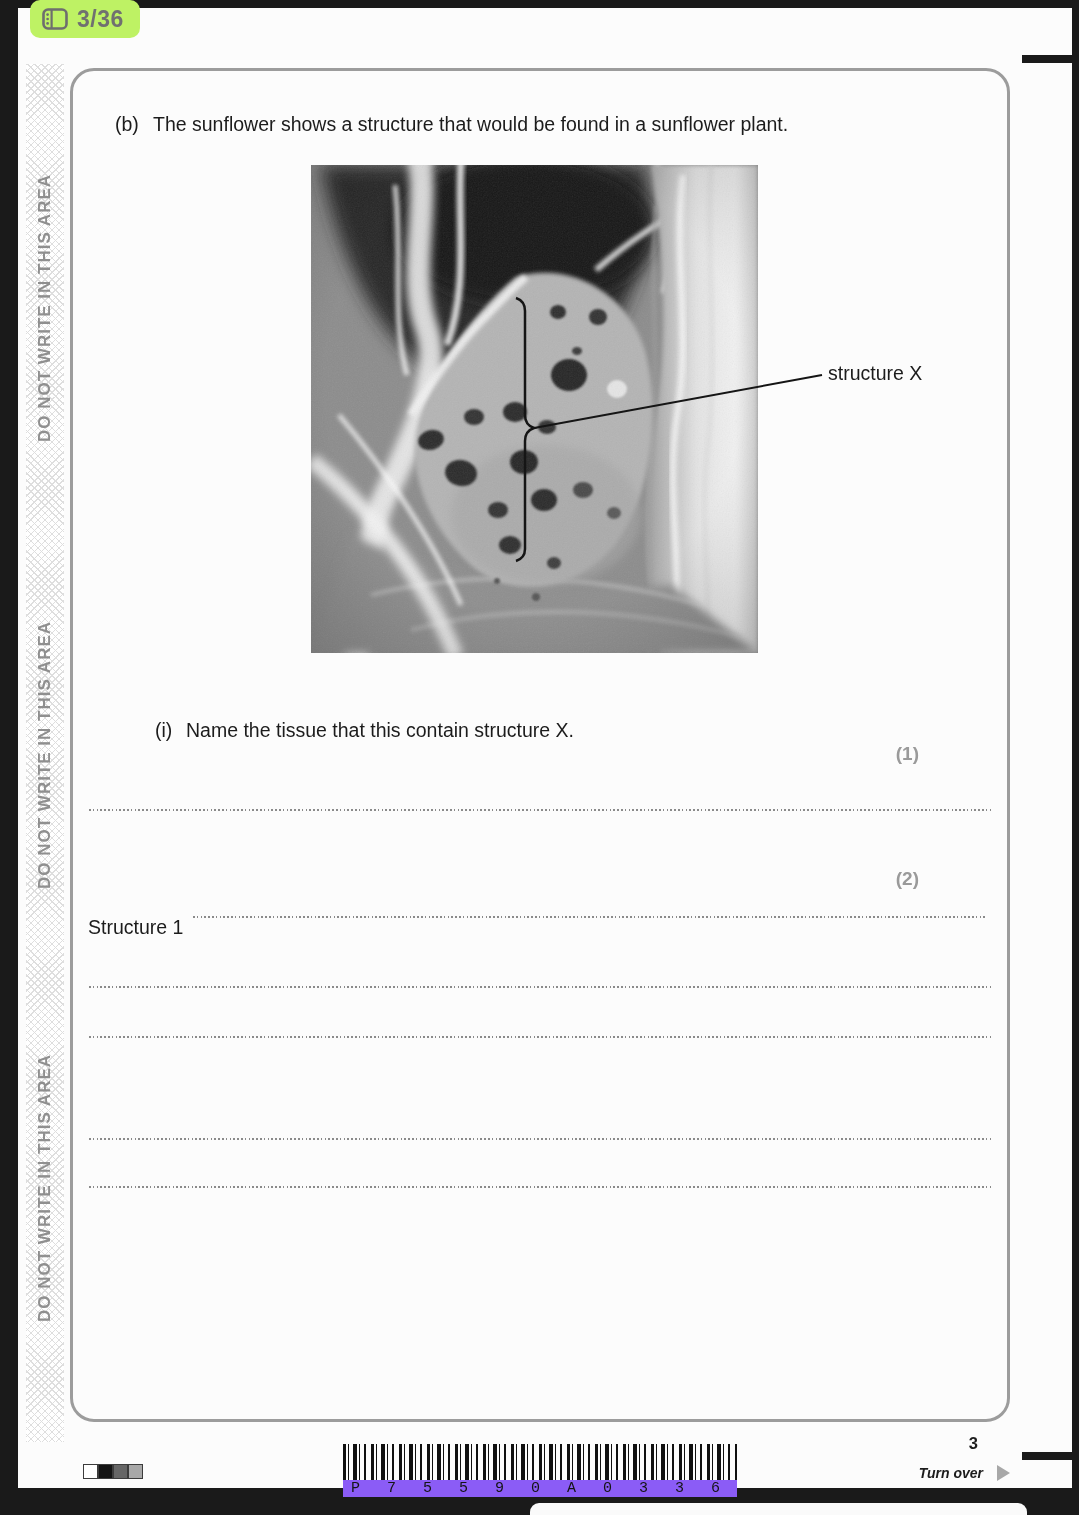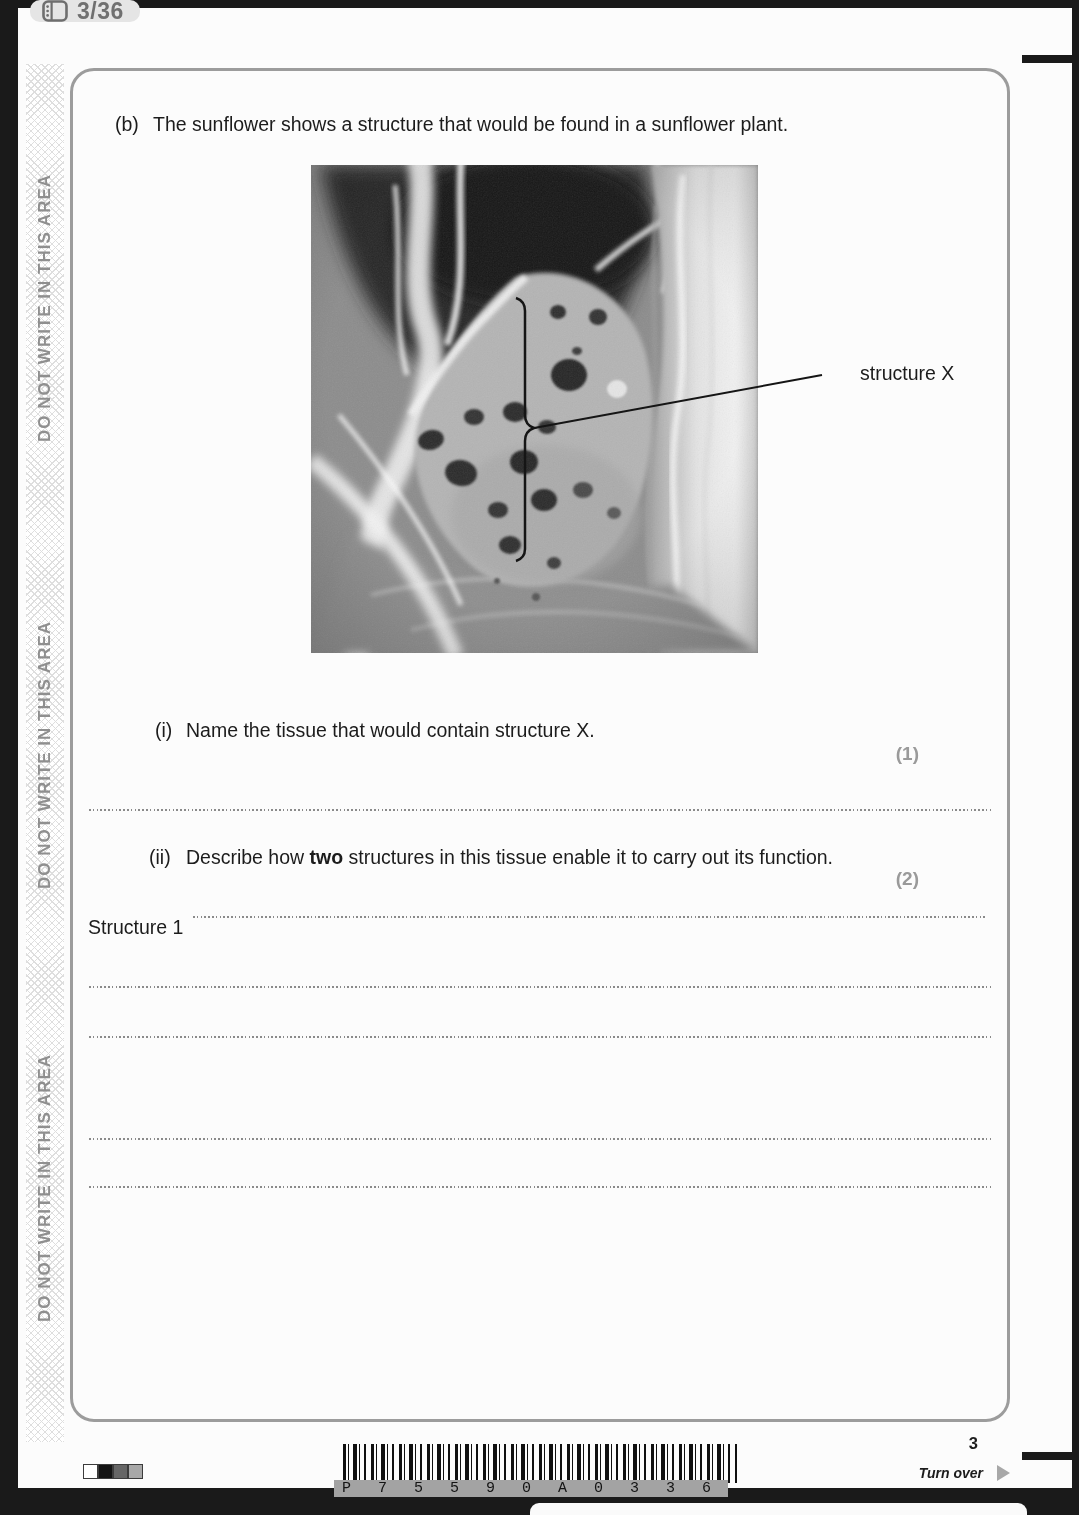--- a/index.html
+++ b/index.html
@@ -1,21 +1,21 @@
 <!DOCTYPE html>
 <html><head>
 <meta charset="utf-8">
 <style>
   html,body{margin:0;padding:0;}
   body{width:1079px;height:1515px;overflow:hidden;font-family:"Liberation Sans","DejaVu Sans",sans-serif;}
   .stage{position:absolute;left:0;top:0;width:1079px;height:1515px;background:#1a1a1a;}
   .page{position:absolute;left:18px;top:8px;width:1054px;height:1480px;background:#fcfcfc;}
 
   
-  .badge{position:absolute;left:30px;top:0;height:22px;padding:0 16px 0 12px;background:#e5e5e5;
+  .badge{position:absolute;left:30px;top:0;height:38px;padding:0 16px 0 12px;background:#bef264;
          border-radius:10px;display:flex;align-items:center;gap:9px;z-index:40;}
   .badge-num{font-size:23px;font-weight:600;color:#707070;letter-spacing:.5px;}
 
   
   .band{position:absolute;left:26px;top:64px;width:38px;height:1378px;
         background:
           repeating-linear-gradient(45deg,#dedede 0 1px,transparent 1px 5px),
           repeating-linear-gradient(-45deg,#dedede 0 1px,transparent 1px 5px),
           #ffffff;}
   .dnw{position:absolute;left:26px;width:38px;display:flex;justify-content:center;}
@@ -25,21 +25,21 @@
   
   .qbox{position:absolute;left:70px;top:68px;width:940px;height:1354px;
         border:3px solid #9c9c9c;border-radius:24px;box-sizing:border-box;}
 
   .qb-line{position:absolute;left:42px;top:42px;display:flex;font-size:19.5px;color:#1c1c1c;}
   .qb-line .plabel{width:38px;flex:none;}
 
   .figure{position:absolute;left:0;top:94px;width:934px;height:488px;}
   .photo{position:absolute;left:238px;top:0;width:447px;height:488px;}
   .fig-overlay{position:absolute;left:0;top:0;width:934px;height:488px;pointer-events:none;}
-  .struct-label{position:absolute;left:787px;top:197px;font-size:19.5px;color:#1c1c1c;white-space:nowrap;}
+  .struct-label{position:absolute;left:755px;top:197px;font-size:19.5px;color:#1c1c1c;white-space:nowrap;}
 
   .caption{position:absolute;left:150px;top:597px;width:800px;text-align:center;
            font-size:16.5px;color:#222;}
 
   .subq{position:absolute;display:flex;font-size:19.5px;color:#1c1c1c;}
   .subq .slabel{width:31px;flex:none;}
   .marks{position:absolute;right:88px;font-size:19px;font-weight:700;color:#9a9a9a;}
 
   .dotline{position:absolute;left:16px;width:902px;height:2px;
            background:repeating-linear-gradient(90deg,#8a8a8a 0 1.6px,transparent 1.6px 3.8px);}
@@ -49,23 +49,23 @@
           background:repeating-linear-gradient(90deg,#8a8a8a 0 1.6px,transparent 1.6px 3.8px);}
 
   
   .squares{position:absolute;left:83px;top:1464px;display:flex;}
   .squares i{width:15px;height:15px;border:1.5px solid #3c3c3c;box-sizing:border-box;display:block;}
   .sq-w{background:#ffffff;} .sq-b{background:#141414;} .sq-dg{background:#666666;} .sq-lg{background:#a8a8a8;}
 
   .barcode{position:absolute;left:343px;top:1444px;width:394px;height:39px;background:
      repeating-linear-gradient(90deg,#101010 0 3px,#fcfcfc 3px 5px,#101010 5px 6px,#fcfcfc 6px 10px,
      #101010 10px 14px,#fcfcfc 14px 16px,#101010 16px 17px,#fcfcfc 17px 21px,#101010 21px 23px,#fcfcfc 23px 28px);}
-  .barcode-text{position:absolute;left:334px;top:1480px;width:394px;text-align:center;
+  .barcode-text{position:absolute;left:343px;top:1480px;width:394px;text-align:center;
      font-family:"Liberation Mono","DejaVu Sans Mono",monospace;font-size:15px;color:#141414;
-     letter-spacing:9px;white-space:pre;background:#a3a3a3;}
+     letter-spacing:9px;white-space:pre;background:#8b5cf6;}
   .pageno{position:absolute;left:930px;top:1434px;width:48px;text-align:right;
      font-size:16.5px;font-weight:700;color:#1c1c1c;}
   .turnover{position:absolute;left:860px;top:1465px;width:150px;display:flex;align-items:center;
      justify-content:flex-end;gap:14px;}
   .turnover .to-text{font-size:14px;font-weight:700;font-style:italic;color:#1c1c1c;}
   .to-arrow{width:0;height:0;border-left:13px solid #a8a8a8;border-top:8px solid transparent;
      border-bottom:8px solid transparent;}
 
   .tab{position:absolute;left:1022px;width:57px;height:8px;background:#1a1a1a;}
   .peek{position:absolute;left:530px;top:1503px;width:497px;height:12px;background:#fafafa;
@@ -198,29 +198,25 @@
       <svg class="fig-overlay" viewBox="0 0 934 488">
         <path d="M443,133 C449,135 452,139 452,146 L452,250 C452,257 455,261 461,263 C455,265 452,269 452,276 L452,384 C452,390 449,394 443,396" fill="none" stroke="#151515" stroke-width="2.5"></path>
         <line x1="461" y1="263" x2="749" y2="210" stroke="#151515" stroke-width="2"></line>
       </svg>
       <span class="struct-label">structure X</span>
     </div>
 
 
     <div class="subq" style="left:82px;top:648px">
       <span class="slabel">(i)</span>
-      <span>Name the tissue that would contain structure X.</span>
+      <span>Name the tissue that this contain structure X.</span>
     </div>
     <div class="marks" style="top:672px">(1)</div>
     <div class="dotline" style="top:738px"></div>
 
-    <div class="subq" style="left:76px;top:775px">
-      <span class="slabel" style="width:37px">(ii)</span>
-      <span><span>Describe how </span><b>two</b><span> structures in this tissue enable it to carry out its function.</span></span>
-    </div>
     <div class="marks" style="top:797px">(2)</div>
 
     <div class="ansrow" style="top:845px">
       <span>Structure 1</span>
       <span class="dots"></span>
     </div>
     <div class="dotline" style="top:915px"></div>
     <div class="dotline" style="top:965px"></div>
 
     <div class="dotline" style="top:1067px"></div>

